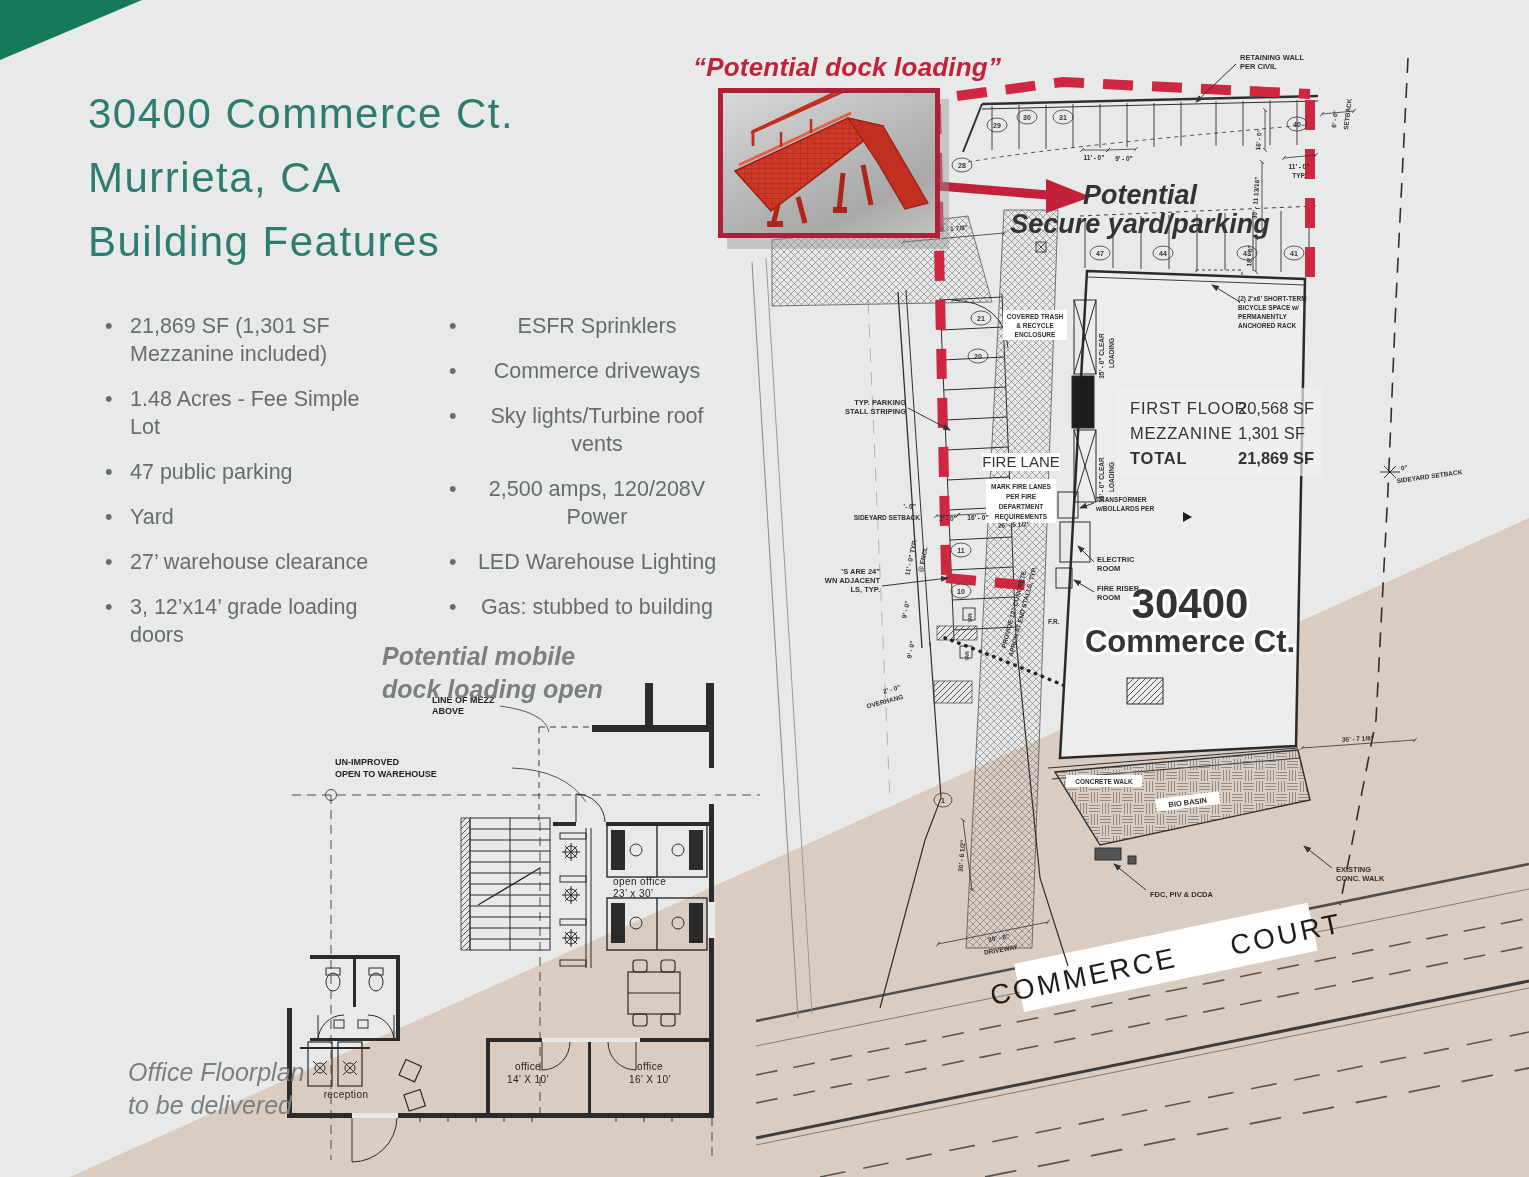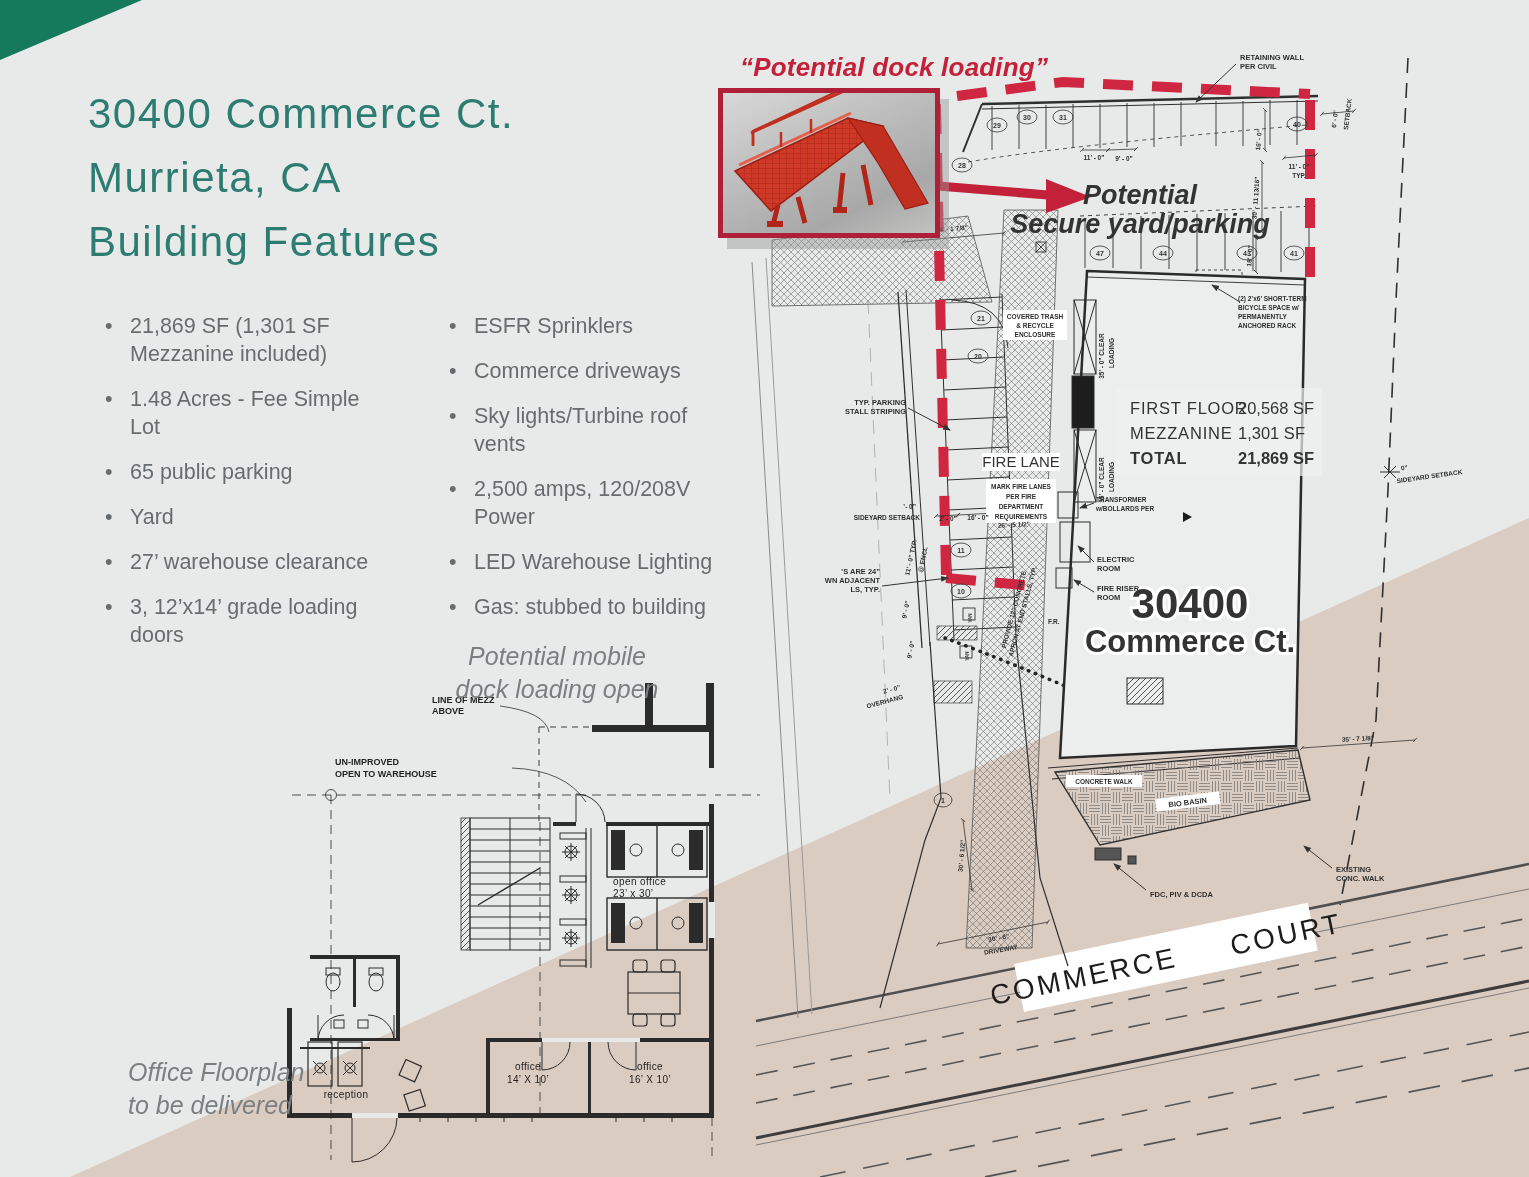--- a/index.html
+++ b/index.html
@@ -5,28 +5,28 @@
   html,body{margin:0;padding:0;background:#c9c9c9;}
   #page{position:relative;width:1529px;height:1177px;background:#e8eae9;overflow:hidden;
         font-family:"Liberation Sans",sans-serif;}
   #bg-svg{position:absolute;left:0;top:0;}
   .title{position:absolute;left:88px;top:82px;color:#2d7c72;font-size:42px;line-height:64px;
          letter-spacing:1.5px;font-weight:400;}
   .feat{position:absolute;list-style:none;margin:16px;padding:0;color:#676c6f;font-size:21.5px;line-height:28px;}
   .feat li{position:relative;padding-left:32px;margin-bottom:17px;}
   .feat li::before{content:"\2022";position:absolute;left:7px;top:0;color:#676c6f;}
   #feat-left{left:82px;top:296px;width:280px;}
-  #feat-right{left:426px;top:296px;width:278px;}
+  #feat-right{left:426px;top:296px;width:278px;text-align:center;}
   .red-head{position:absolute;left:693px;top:52px;color:#c32139;font-size:26px;font-weight:bold;
-            font-style:italic;letter-spacing:0.2px;margin-left:47px;}
+            font-style:italic;letter-spacing:0.2px;}
   #photo{position:absolute;left:718px;top:88px;width:212px;height:140px;border:5px solid #ae2038;
          background:linear-gradient(155deg,#d8d8d8 0%,#b9bab9 45%,#a7a8a7 75%,#c2c2c1 100%);
          box-shadow:9px 11px 0 rgba(150,150,150,0.45);}
   .fp-callout{position:absolute;color:#7a7f81;font-size:25px;line-height:33px;font-style:italic;}
-  #mobile-ramp-note{left:382px;top:640px;width:350px;text-align:center;}
+  #mobile-ramp-note{left:382px;top:640px;width:350px;font-weight:bold;}
   #office-floorplan-note{left:128px;top:1056px;width:352px;text-align:left;}
   svg text{font-family:"Liberation Sans",sans-serif;fill:#333;}
   .lbl{font-size:7.5px;font-weight:bold;fill:#2e2e2e;}
   .lbl6{font-size:6.5px;font-weight:bold;fill:#2e2e2e;}
   .num{font-size:7px;font-weight:bold;fill:#2e2e2e;}
   .fpl{font-size:10px;letter-spacing:0.4px;fill:#222;}
   .fplb{font-size:9px;font-weight:bold;fill:#222;}
 </style>
 </head>
 <body>
@@ -562,21 +562,21 @@
 
 <div class="title">
   <div>30400 Commerce Ct.</div>
   <div>Murrieta, CA</div>
   <div>Building Features</div>
 </div>
 
 <ul class="feat" id="feat-left">
   <li>21,869 SF (1,301 SF Mezzanine included)</li>
   <li>1.48 Acres - Fee Simple Lot</li>
-  <li>65 public parking</li>
+  <li>47 public parking</li>
   <li>Yard</li>
   <li>27’ warehouse clearance</li>
   <li>3, 12’x14’ grade loading doors</li>
 </ul>
 
 <ul class="feat" id="feat-right">
   <li>ESFR Sprinklers</li>
   <li>Commerce driveways</li>
   <li>Sky lights/Turbine roof vents</li>
   <li>2,500 amps, 120/208V Power</li>

